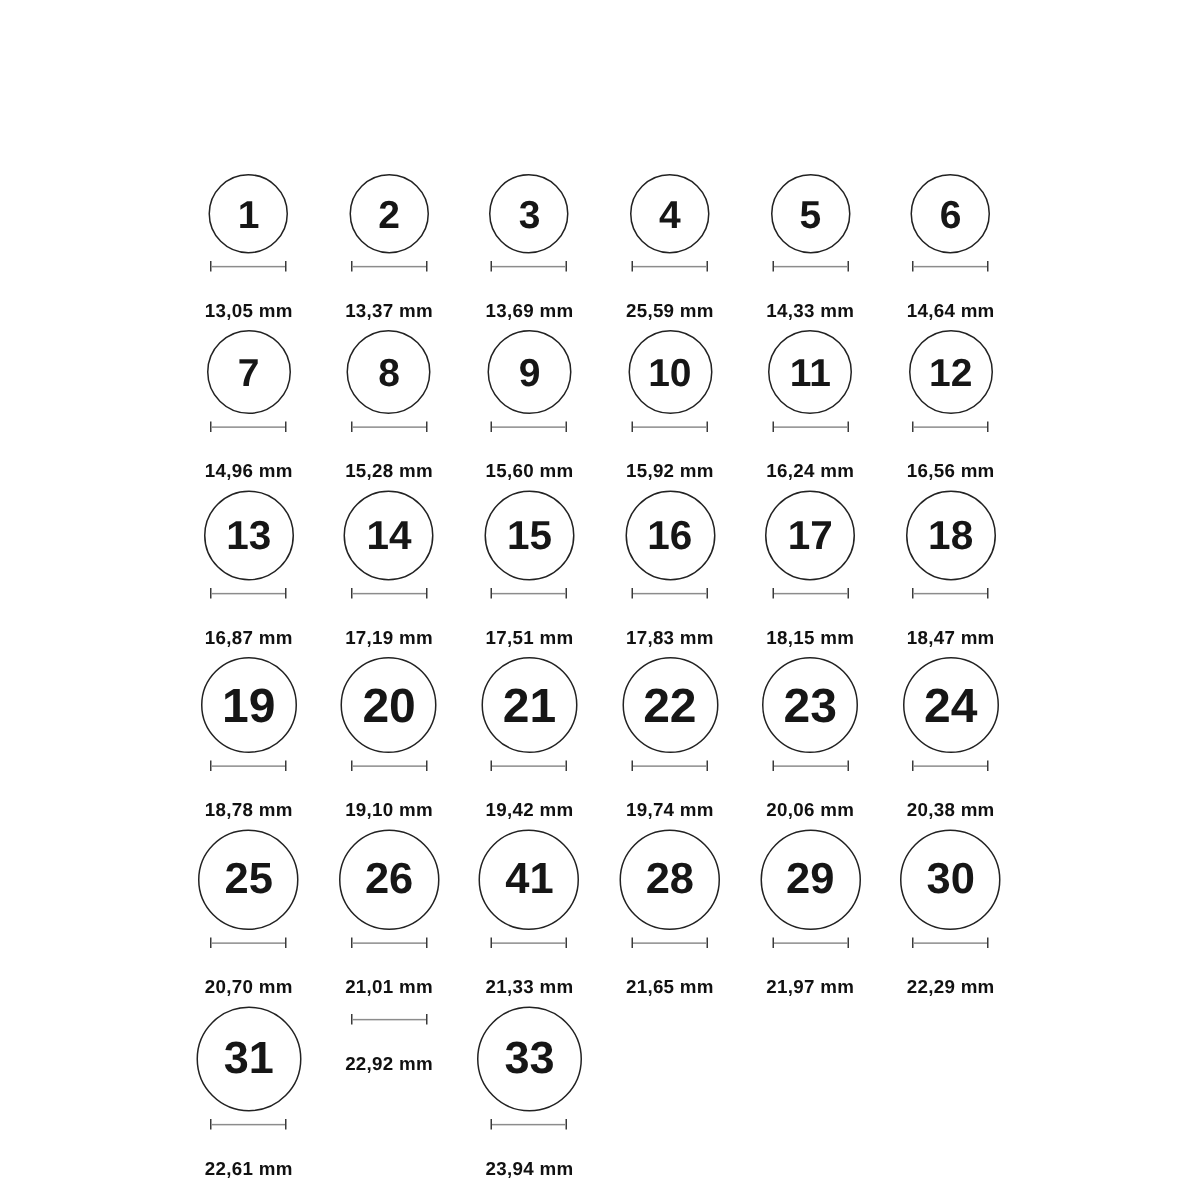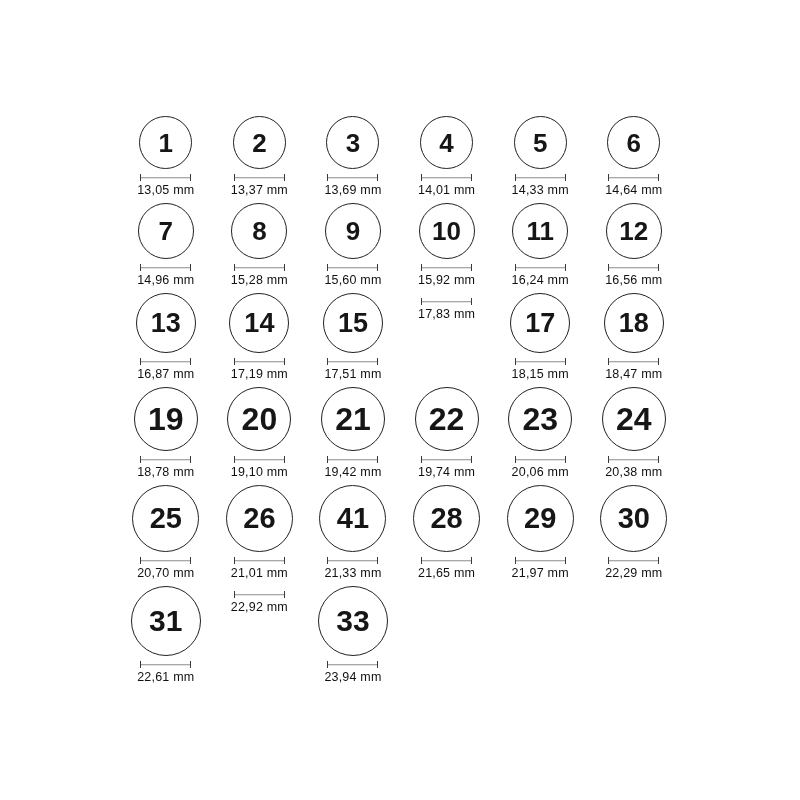--- a/index.html
+++ b/index.html
@@ -26,21 +26,21 @@
   .ruler{
     width:51px;height:7px;margin-top:5px;position:relative;
     border-left:1.5px solid #3a3a3a;border-right:1.5px solid #3a3a3a;
     box-sizing:border-box;
   }
   .ruler::after{
     content:"";position:absolute;left:0;right:0;top:55%;
     height:1.5px;background:#8c8c8c;transform:translateY(-50%);
   }
   .mm{
-    font-weight:400;font-size:12.5px;margin-top:2px;
+    font-weight:700;font-size:12.5px;margin-top:19px;
     color:#111111;white-space:nowrap;letter-spacing:.2px;
   }
 </style>
 </head>
 <body>
 
 <div class="grid">
 
   <div class="row r1">
     <div class="cell">
@@ -62,21 +62,21 @@
           <span class="num">3</span>
         </div>
         <div class="ruler"></div>
         <div class="mm">13,69 mm</div>
       </div>
     <div class="cell">
         <div class="circle">
           <span class="num">4</span>
         </div>
         <div class="ruler"></div>
-        <div class="mm">14,01 mm</div>
+        <div class="mm">25,59 mm</div>
       </div>
     <div class="cell">
         <div class="circle">
           <span class="num">5</span>
         </div>
         <div class="ruler"></div>
         <div class="mm">14,33 mm</div>
       </div>
     <div class="cell">
         <div class="circle">
@@ -148,20 +148,23 @@
         <div class="mm">17,19 mm</div>
       </div>
     <div class="cell">
         <div class="circle">
           <span class="num">15</span>
         </div>
         <div class="ruler"></div>
         <div class="mm">17,51 mm</div>
       </div>
     <div class="cell">
+        <div class="circle">
+          <span class="num">16</span>
+        </div>
         <div class="ruler"></div>
         <div class="mm">17,83 mm</div>
       </div>
     <div class="cell">
         <div class="circle">
           <span class="num">17</span>
         </div>
         <div class="ruler"></div>
         <div class="mm">18,15 mm</div>
       </div>

